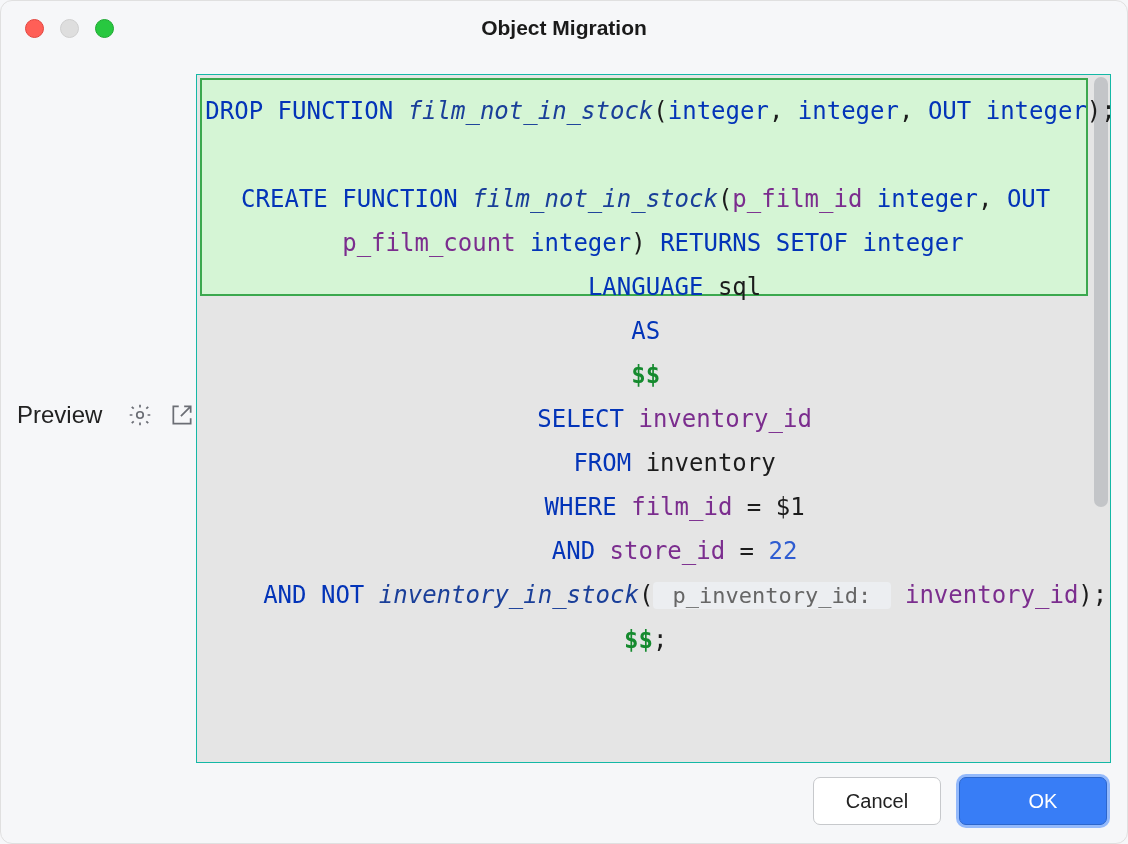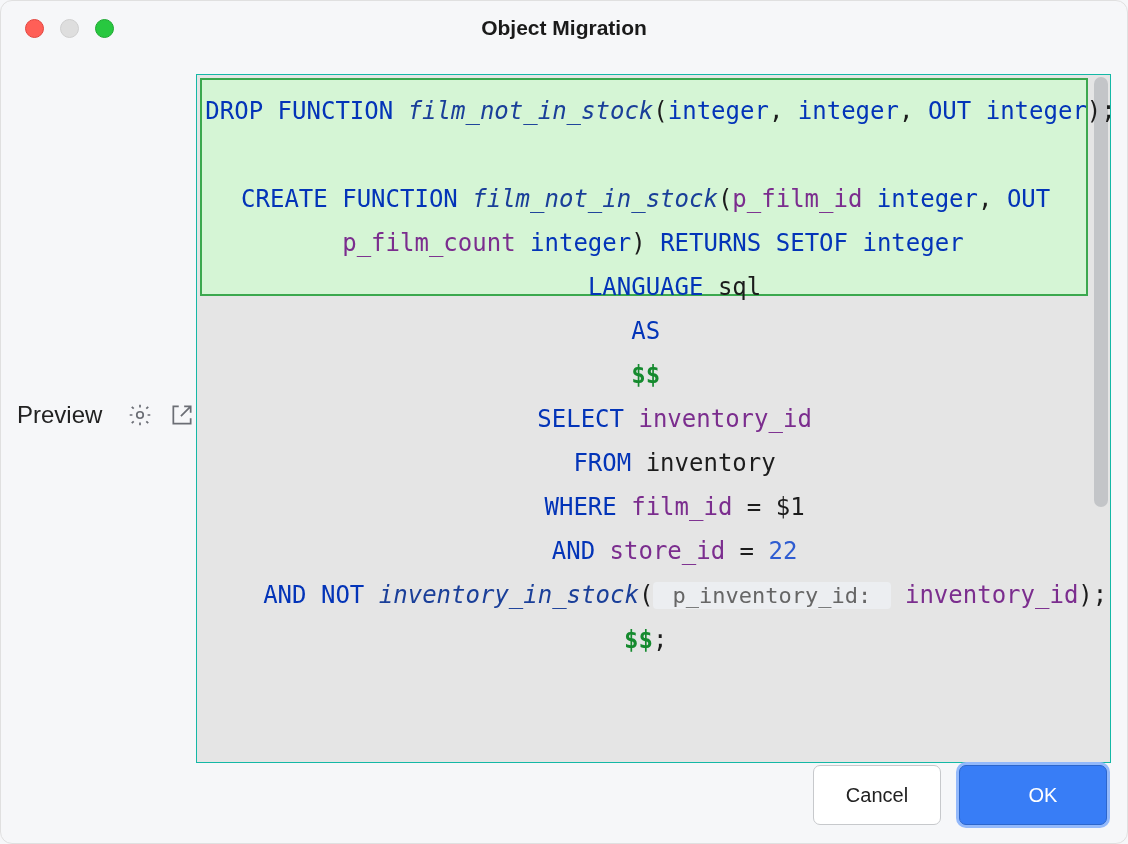--- a/index.html
+++ b/index.html
@@ -106,21 +106,21 @@
     color: #666;
     font-style: normal;
     font-size: 22px;
   }
   .footer {
     position: absolute;
     bottom: 18px; right: 20px;
     display: flex; gap: 18px;
   }
   .btn {
-    height: 60px;
+    height: 48px;
     padding: 0 24px;
     font-size: 20px;
     border-radius: 7px;
     cursor: pointer;
     display: flex; align-items: center; justify-content: center;
     min-width: 128px;
   }
   .btn-cancel { background: #fff; border: 1px solid #c7c9cc; color: #222; }
   .btn-ok {
     background: #387df6; color: #fff; border: 1px solid #2c66cc;

